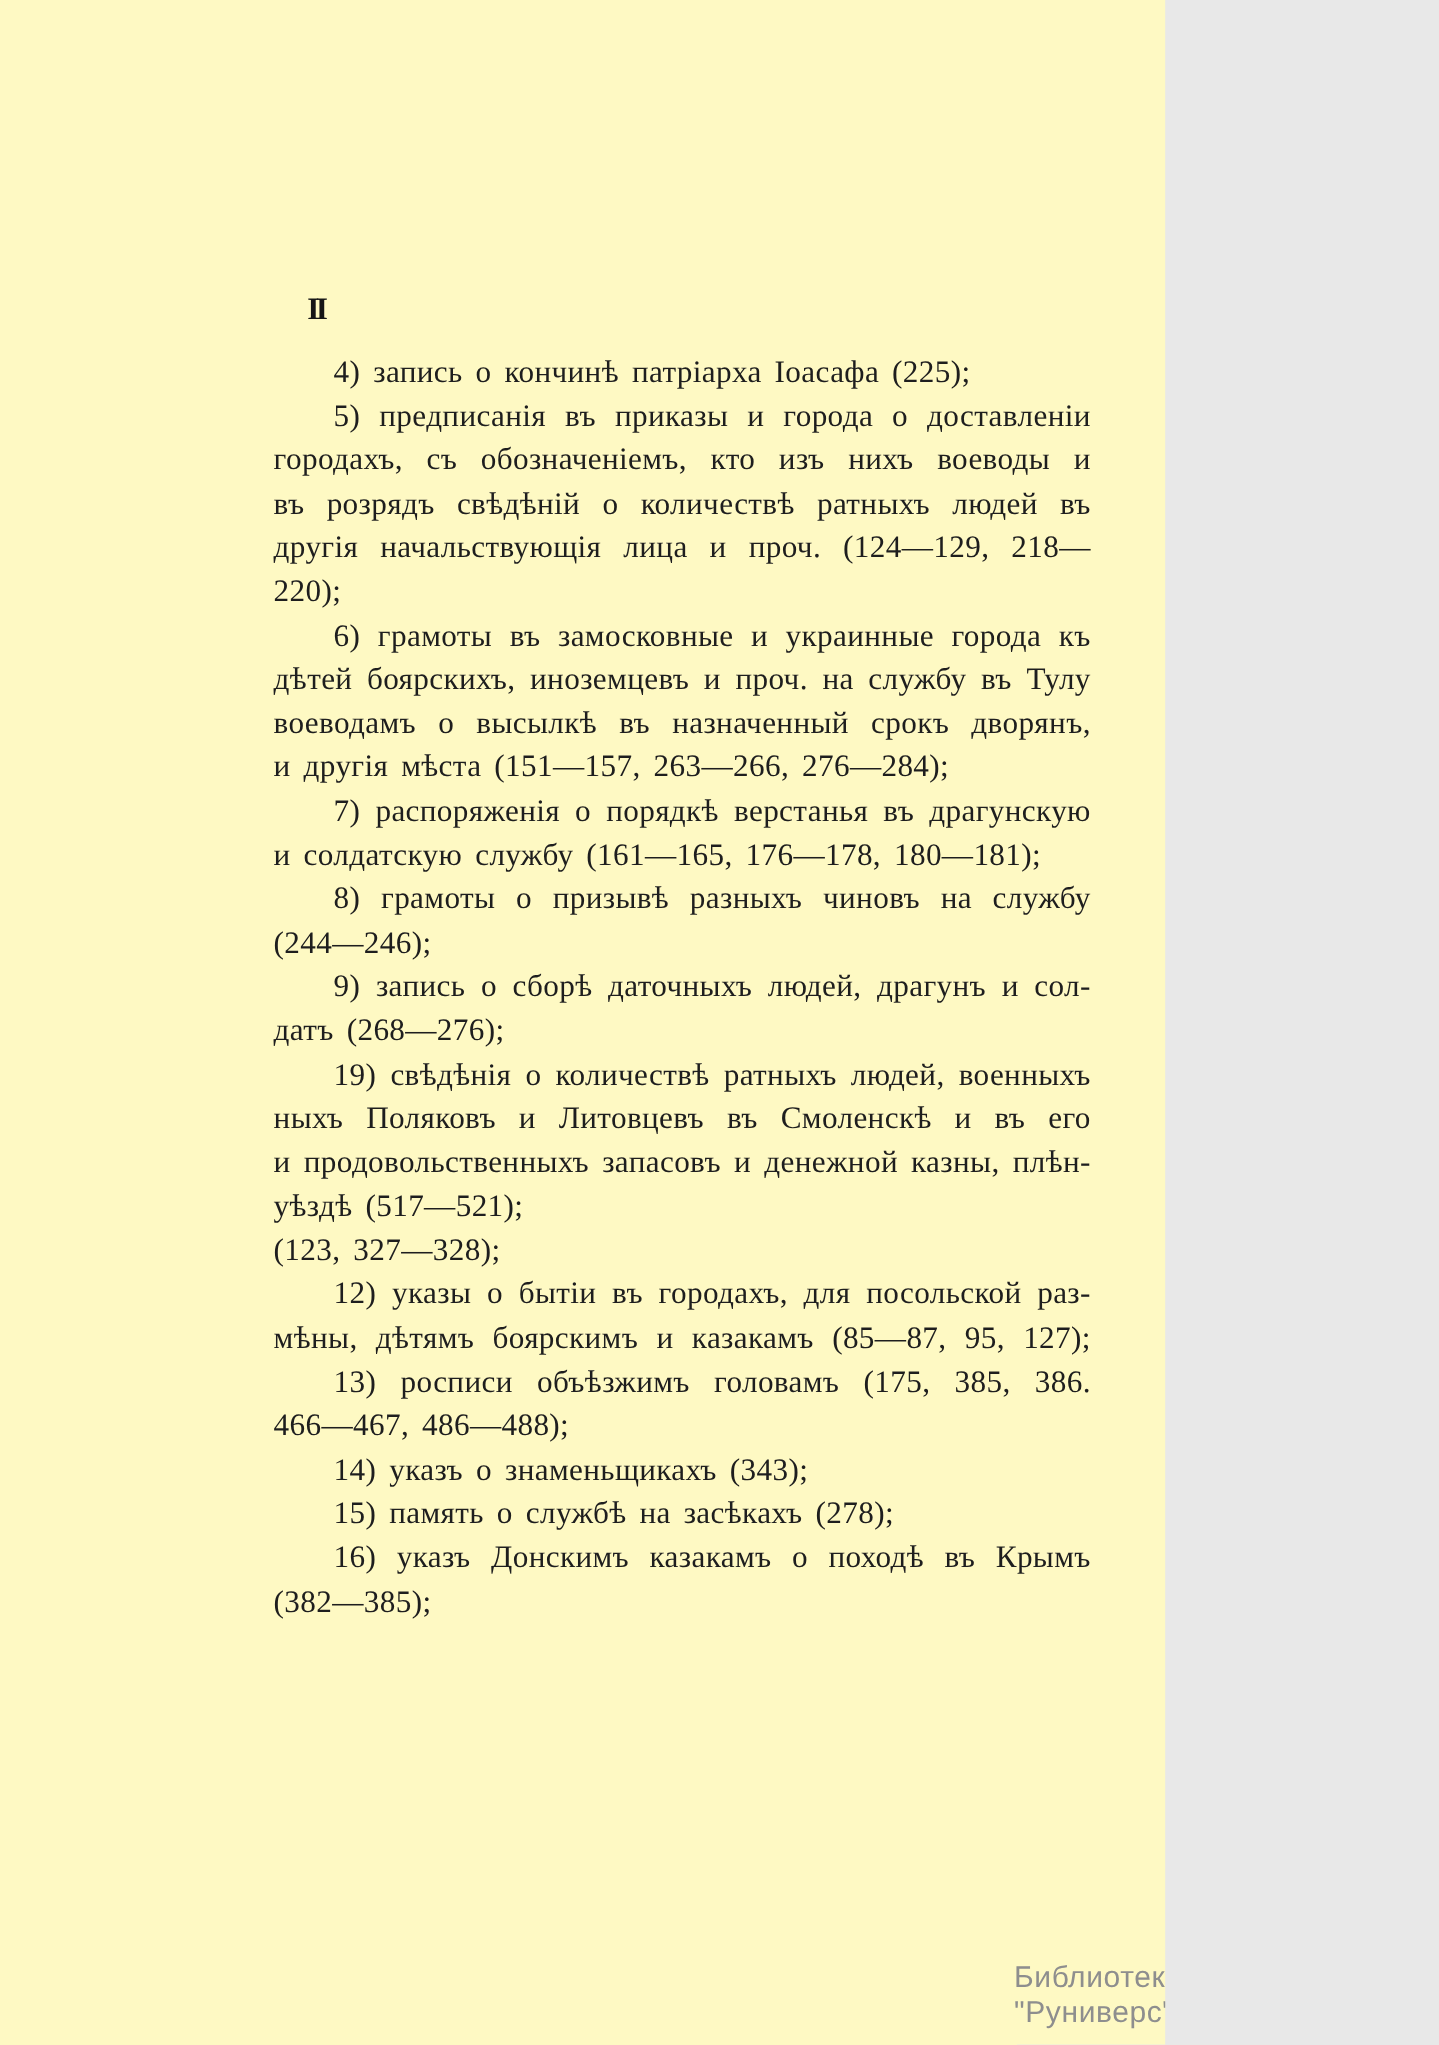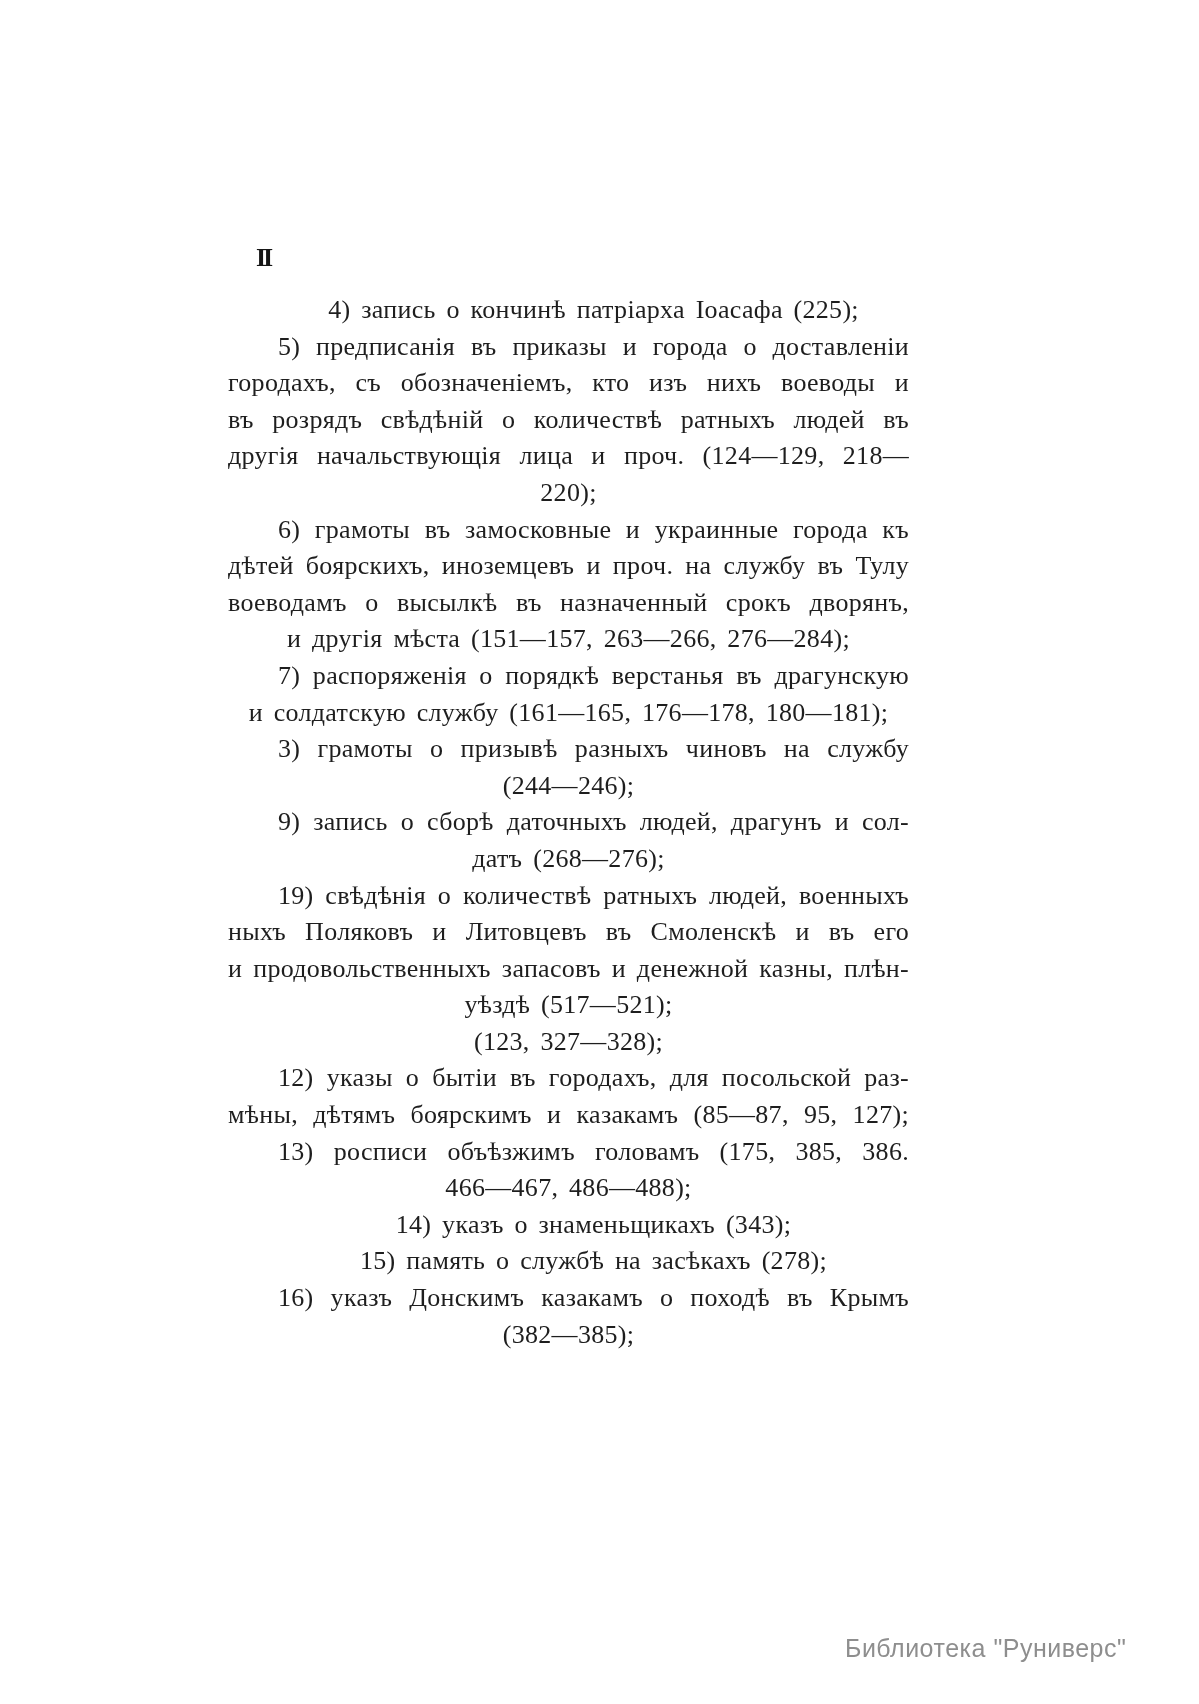--- a/index.html
+++ b/index.html
@@ -2,23 +2,23 @@
 <html lang="ru"><head>
 <meta charset="utf-8">
 <style>
   html, body {
     margin: 0;
     padding: 0;
     background: #e8e8e8;
   }
   .sheet {
     position: relative;
-    width: 1199px;
+    width: 971px;
     height: 1704px;
-    background: #ffffff;
+    background: #fef9c3;
     overflow: hidden;
     font-family: "Liberation Serif", "DejaVu Serif", serif;
     color: #1e1e1e;
   }
   .page-number {
     position: absolute;
     left: 256px;
     top: 243px;
     font-size: 26px;
     font-weight: 700;
@@ -31,21 +31,21 @@
     top: 292px;
     width: 681px;
   }
   .line {
     font-size: 26px;
     line-height: 36.6px;
     height: 36.6px;
     white-space: normal;
     word-spacing: 4px;
     letter-spacing: 0.3px;
-    text-align: center;
+    text-align: left;
     overflow: visible;
   }
   .line.fill {
     text-align: justify;
     text-align-last: justify;
   }
   .line.indent {
     text-indent: 50px;
   }
   .watermark {
@@ -71,21 +71,21 @@
       <div class="line fill">городахъ, съ обозначеніемъ, кто изъ нихъ воеводы и</div>
       <div class="line fill">въ розрядъ свѣдѣній о количествѣ ратныхъ людей въ</div>
       <div class="line fill">другія начальствующія лица и проч. (124—129, 218—</div>
       <div class="line">220);</div>
       <div class="line fill indent">6) грамоты въ замосковные и украинные города къ</div>
       <div class="line fill">дѣтей боярскихъ, иноземцевъ и проч. на службу въ Тулу</div>
       <div class="line fill">воеводамъ о высылкѣ въ назначенный срокъ дворянъ,</div>
       <div class="line">и другія мѣста (151—157, 263—266, 276—284);</div>
       <div class="line fill indent">7) распоряженія о порядкѣ верстанья въ драгунскую</div>
       <div class="line">и солдатскую службу (161—165, 176—178, 180—181);</div>
-      <div class="line fill indent">3) грамоты о призывѣ разныхъ чиновъ на службу</div>
+      <div class="line fill indent">8) грамоты о призывѣ разныхъ чиновъ на службу</div>
       <div class="line">(244—246);</div>
       <div class="line fill indent">9) запись о сборѣ даточныхъ людей, драгунъ и сол-</div>
       <div class="line">датъ (268—276);</div>
       <div class="line fill indent">19) свѣдѣнія о количествѣ ратныхъ людей, военныхъ</div>
       <div class="line fill">ныхъ Поляковъ и Литовцевъ въ Смоленскѣ и въ его</div>
       <div class="line fill">и продовольственныхъ запасовъ и денежной казны, плѣн-</div>
       <div class="line">уѣздѣ (517—521);</div>
       <div class="line">(123, 327—328);</div>
       <div class="line fill indent">12) указы о бытіи въ городахъ, для посольской раз-</div>
       <div class="line fill">мѣны, дѣтямъ боярскимъ и казакамъ (85—87, 95, 127);</div>

